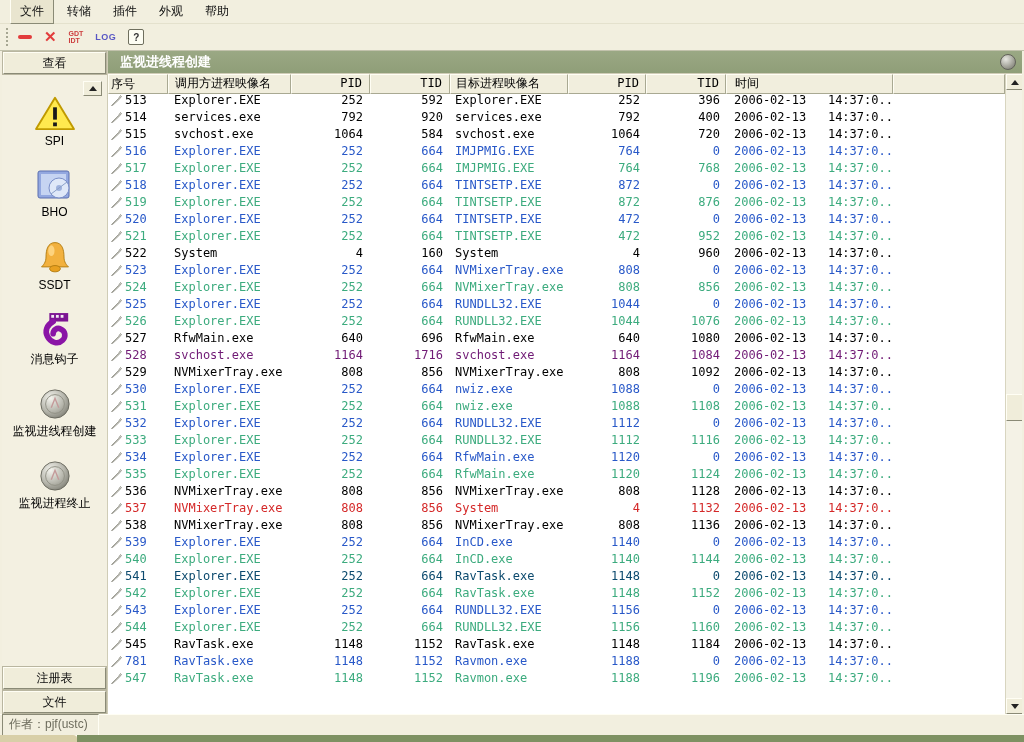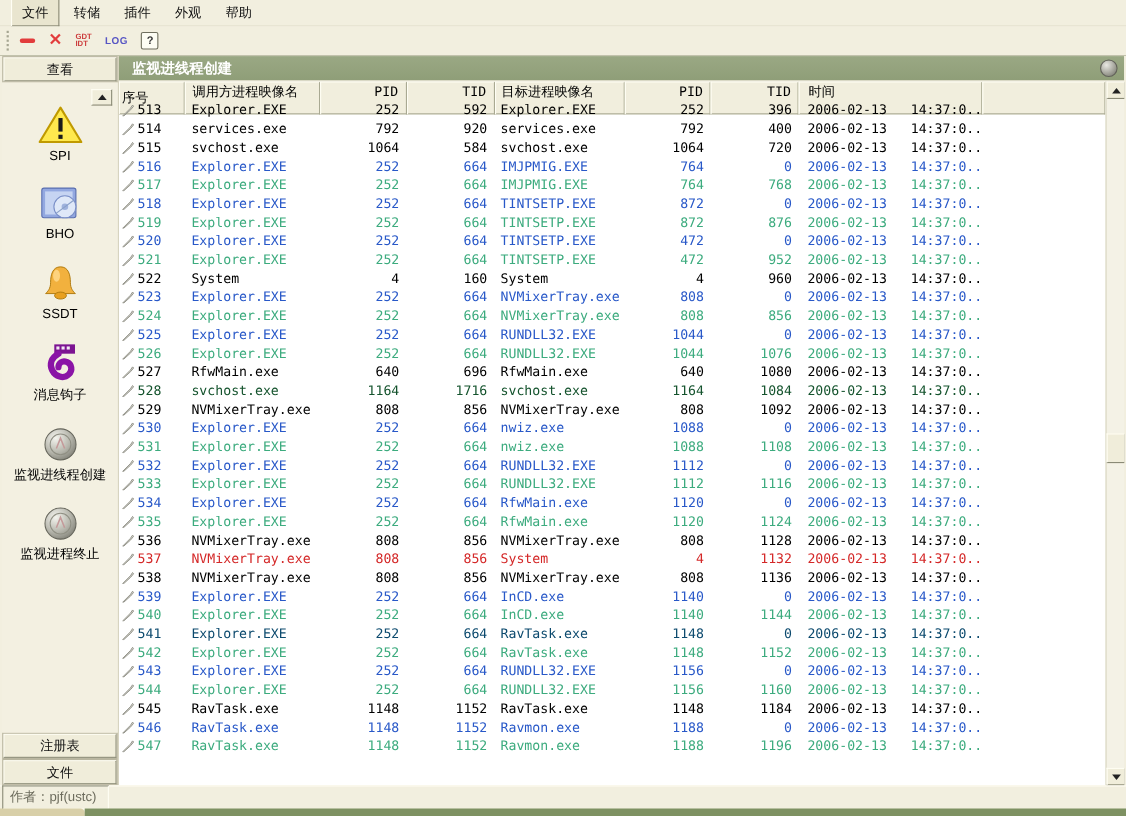--- a/index.html
+++ b/index.html
@@ -49,21 +49,21 @@
 
   
   .main { flex:1; display:flex; flex-direction:column; overflow:hidden; }
   .main-header { height:22px; background:linear-gradient(#9aa884,#8f9e78); display:flex; align-items:center; padding:0 6px 0 12px; flex-shrink:0; }
   .main-header-title { color:#fff; font-weight:bold; font-size:13px; flex:1; }
   .hdr-circle { width:16px; height:16px; border-radius:50%; background:radial-gradient(circle at 35% 30%, #e8e8e2, #9a9a90 65%, #70706a); border:1px solid #62625a; }
 
   .table-wrap { flex:1; display:flex; overflow:hidden; background:#fff; border-top:1px solid #cfccb6; }
   .table { flex:1; display:flex; flex-direction:column; overflow:hidden; font-family:"DejaVu Sans Mono", monospace; font-size:12px; }
   .thead { display:flex; height:18px; flex-shrink:0; background:#f1eedd; }
-  .hcell { height:30px; line-height:15px; padding:1px 5px 0 5px; background:#f1eedd; font-family:"DejaVu Sans Mono", monospace; font-size:12px;
+  .hcell { height:20px; line-height:15px; padding:1px 5px 0 5px; background:#f1eedd; font-family:"DejaVu Sans Mono", monospace; font-size:12px;
            border-top:1px solid #fffef4; border-left:1px solid #fffef4; border-right:1px solid #a9a992; border-bottom:1px solid #a9a992;
            white-space:nowrap; overflow:hidden; flex-shrink:0; color:#000; }
   .tbody { flex:1; overflow:hidden; }
   .trow { display:flex; height:17px; line-height:17px; white-space:nowrap; }
   .cell { overflow:hidden; white-space:nowrap; flex-shrink:0; }
   .c0 { width:60px;  padding-left:2px; display:flex; align-items:center; }
   .c1 { width:123px; padding-left:6px; }
   .c2 { width:79px;  text-align:right; padding-right:7px; }
   .c3 { width:80px;  text-align:right; padding-right:7px; }
   .c4 { width:118px; padding-left:5px; }
@@ -459,21 +459,21 @@
                 </div>
                 <div class="cell c1"><span>RfwMain.exe</span></div>
                 <div class="cell c2"><span>640</span></div>
                 <div class="cell c3"><span>696</span></div>
                 <div class="cell c4"><span>RfwMain.exe</span></div>
                 <div class="cell c5"><span>640</span></div>
                 <div class="cell c6"><span>1080</span></div>
                 <div class="cell c7"><span>2006-02-13&nbsp;&nbsp;&nbsp;14:37:0...</span></div>
                 <div class="cell c8"></div>
               </div>
-              <div class="trow" style="color: #14532d;">
+              <div class="trow" style="color: #701a75;">
                 <div class="cell c0">
                   <svg class="row-icon" viewBox="0 0 11 11">
                     <path d="M0.5 10.5 L7.5 3.5 L9.5 0.5 L10.5 1.5 L7.8 4.8 L1.5 10.5 Z" fill="#dcdcd4" stroke="#8a8a80" stroke-width="0.8"></path>
                   </svg>
                   <span>528</span>
                 </div>
                 <div class="cell c1"><span>svchost.exe</span></div>
                 <div class="cell c2"><span>1164</span></div>
                 <div class="cell c3"><span>1716</span></div>
                 <div class="cell c4"><span>svchost.exe</span></div>
@@ -752,21 +752,21 @@
                 <div class="cell c5"><span>1148</span></div>
                 <div class="cell c6"><span>1184</span></div>
                 <div class="cell c7"><span>2006-02-13&nbsp;&nbsp;&nbsp;14:37:0...</span></div>
                 <div class="cell c8"></div>
               </div>
               <div class="trow" style="color: rgb(40, 88, 200);">
                 <div class="cell c0">
                   <svg class="row-icon" viewBox="0 0 11 11">
                     <path d="M0.5 10.5 L7.5 3.5 L9.5 0.5 L10.5 1.5 L7.8 4.8 L1.5 10.5 Z" fill="#dcdcd4" stroke="#8a8a80" stroke-width="0.8"></path>
                   </svg>
-                  <span>546</span>
+                  <span>781</span>
                 </div>
                 <div class="cell c1"><span>RavTask.exe</span></div>
                 <div class="cell c2"><span>1148</span></div>
                 <div class="cell c3"><span>1152</span></div>
                 <div class="cell c4"><span>Ravmon.exe</span></div>
                 <div class="cell c5"><span>1188</span></div>
                 <div class="cell c6"><span>0</span></div>
                 <div class="cell c7"><span>2006-02-13&nbsp;&nbsp;&nbsp;14:37:0...</span></div>
                 <div class="cell c8"></div>
               </div>

